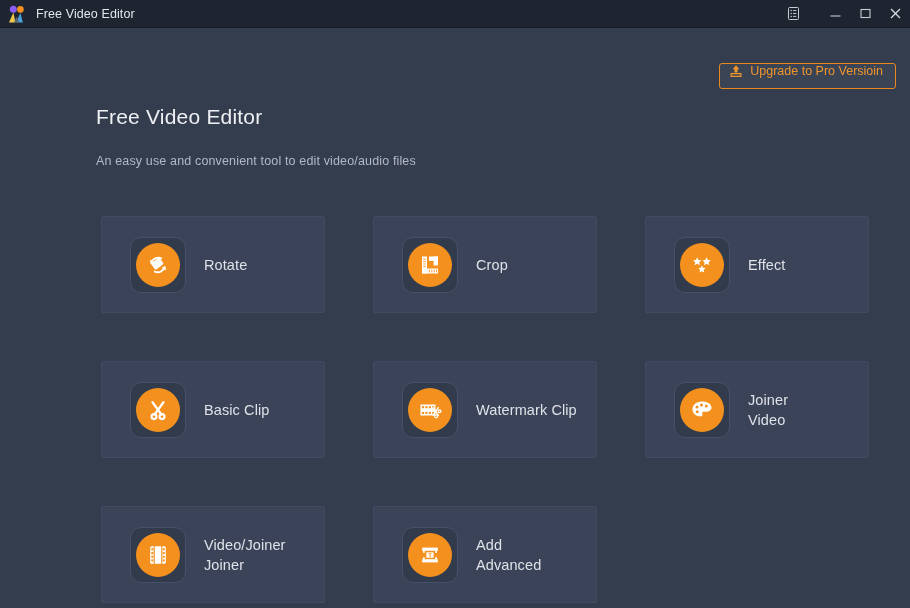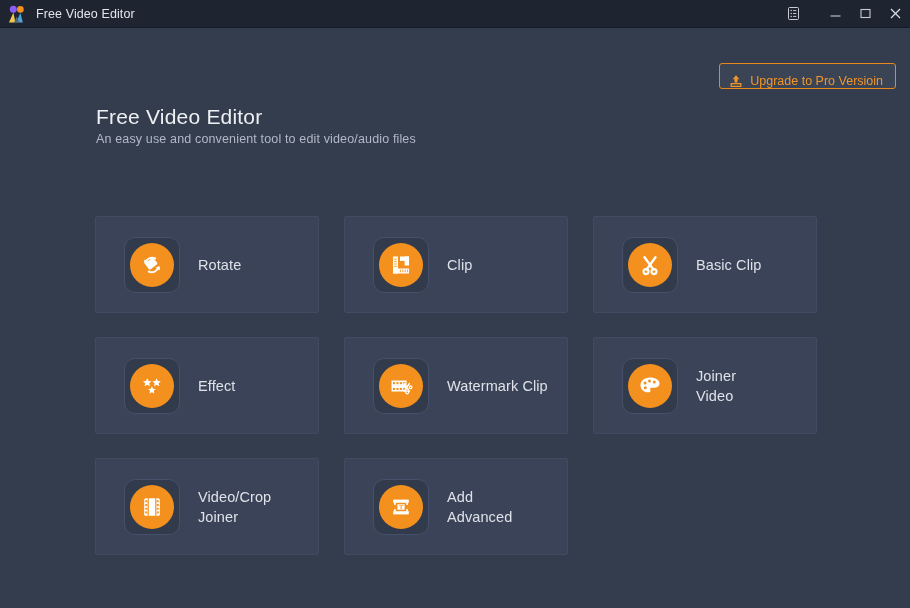--- a/index.html
+++ b/index.html
@@ -82,21 +82,21 @@
     right: 14px;
     top: 35px;
     height: 26px;
     padding: 0 12px 0 9px;
     border: 1px solid #e8871a;
     border-radius: 3px;
     background: #3b4455;
     color: #f0952b;
     font-size: 12.5px;
     display: flex;
-    align-items: flex-end;
+    align-items: flex-start;
     gap: 7px;
     cursor: default;
     white-space: nowrap;
   }
 
   .heading-block {
     position: absolute;
     left: 96px;
     top: 76px;
   }
@@ -105,35 +105,36 @@
     font-size: 21px;
     color: #eef0f3;
     font-weight: normal;
     letter-spacing: .2px;
     line-height: 1.25;
   }
 
   .app-subheading {
     font-size: 12.5px;
     color: #b2b9c6;
-    margin-top: 2px;
+    margin-top: 24px;
     letter-spacing: .15px;
   }
 
   
   .tile-grid {
     position: absolute;
-    left: 95px;
+    left: 101px;
     top: 188px;
     width: 722px;
     display: grid;
     grid-template-columns: repeat(3, 224px);
     grid-auto-rows: 97px;
     column-gap: 25px;
     row-gap: 24px;
+    gap: 48px;
   }
 
   .tile {
     background: #3a4357;
     border: 1px solid #414b61;
     border-radius: 2px;
     display: flex;
     align-items: center;
     padding-left: 28px;
     cursor: default;
@@ -271,48 +272,48 @@
             <line x1="6.2" y1="9.6" x2="8.8" y2="9.6" stroke="#f4911e" stroke-width=".9"></line>
             <line x1="6.2" y1="12" x2="8.8" y2="12" stroke="#f4911e" stroke-width=".9"></line>
             <line x1="6.2" y1="14.4" x2="8.8" y2="14.4" stroke="#f4911e" stroke-width=".9"></line>
             <line x1="12.4" y1="17.6" x2="12.4" y2="20.3" stroke="#f4911e" stroke-width=".9"></line>
             <line x1="14.8" y1="17.6" x2="14.8" y2="20.3" stroke="#f4911e" stroke-width=".9"></line>
             <line x1="17.2" y1="17.6" x2="17.2" y2="20.3" stroke="#f4911e" stroke-width=".9"></line>
             <line x1="19.6" y1="17.6" x2="19.6" y2="20.3" stroke="#f4911e" stroke-width=".9"></line>
           </svg>
         </div>
       </div>
-      <div class="tile-label">Clip</div>
+      <div class="tile-label">Crop</div>
+    </div>
+
+    <div class="tile">
+      <div class="tile-icon-box">
+        <div class="tile-circle">
+          <svg width="26" height="26" viewBox="0 0 26 26">
+            <path d="M8.2 5.2 L9.45 8.0 L12.4 8.35 L10.2 10.35 L10.8 13.3 L8.2 11.8 L5.6 13.3 L6.2 10.35 L4.0 8.35 L6.95 8.0 Z" fill="#fff"></path>
+            <path d="M17.6 5.2 L18.85 8.0 L21.8 8.35 L19.6 10.35 L20.2 13.3 L17.6 11.8 L15.0 13.3 L15.6 10.35 L13.4 8.35 L16.35 8.0 Z" fill="#fff"></path>
+            <path d="M12.9 13.2 L14.0 15.7 L16.7 16.0 L14.7 17.8 L15.25 20.5 L12.9 19.15 L10.55 20.5 L11.1 17.8 L9.1 16.0 L11.8 15.7 Z" fill="#fff"></path>
+          </svg>
+        </div>
+      </div>
+      <div class="tile-label">Effect</div>
     </div>
 
     <div class="tile">
       <div class="tile-icon-box">
         <div class="tile-circle">
           <svg width="26" height="26" viewBox="0 0 26 26">
             <line x1="7.5" y1="5.2" x2="16.5" y2="17.6" stroke="#fff" stroke-width="2.3" stroke-linecap="round"></line>
             <line x1="18.5" y1="5.2" x2="9.5" y2="17.6" stroke="#fff" stroke-width="2.3" stroke-linecap="round"></line>
             <circle cx="9.0" cy="19.6" r="2.5" fill="none" stroke="#fff" stroke-width="2.1"></circle>
             <circle cx="17.0" cy="19.6" r="2.5" fill="none" stroke="#fff" stroke-width="2.1"></circle>
           </svg>
         </div>
       </div>
       <div class="tile-label">Basic Clip</div>
-    </div>
-
-    <div class="tile">
-      <div class="tile-icon-box">
-        <div class="tile-circle">
-          <svg width="26" height="26" viewBox="0 0 26 26">
-            <path d="M8.2 5.2 L9.45 8.0 L12.4 8.35 L10.2 10.35 L10.8 13.3 L8.2 11.8 L5.6 13.3 L6.2 10.35 L4.0 8.35 L6.95 8.0 Z" fill="#fff"></path>
-            <path d="M17.6 5.2 L18.85 8.0 L21.8 8.35 L19.6 10.35 L20.2 13.3 L17.6 11.8 L15.0 13.3 L15.6 10.35 L13.4 8.35 L16.35 8.0 Z" fill="#fff"></path>
-            <path d="M12.9 13.2 L14.0 15.7 L16.7 16.0 L14.7 17.8 L15.25 20.5 L12.9 19.15 L10.55 20.5 L11.1 17.8 L9.1 16.0 L11.8 15.7 Z" fill="#fff"></path>
-          </svg>
-        </div>
-      </div>
-      <div class="tile-label">Effect</div>
     </div>
 
     <div class="tile">
       <div class="tile-icon-box">
         <div class="tile-circle">
           <svg width="26" height="26" viewBox="0 0 26 26">
             <rect x="3.5" y="7.5" width="15" height="11" fill="#fff"></rect>
             <rect x="5.0" y="9.1" width="2.1" height="2.1" fill="#f4911e"></rect>
             <rect x="8.4" y="9.1" width="2.1" height="2.1" fill="#f4911e"></rect>
             <rect x="11.8" y="9.1" width="2.1" height="2.1" fill="#f4911e"></rect>
@@ -358,21 +359,21 @@
             <rect x="6.3" y="10.0" width="1.9" height="2.0" fill="#f4911e"></rect>
             <rect x="6.3" y="13.7" width="1.9" height="2.0" fill="#f4911e"></rect>
             <rect x="6.3" y="17.4" width="1.9" height="2.0" fill="#f4911e"></rect>
             <rect x="17.8" y="6.3" width="1.9" height="2.0" fill="#f4911e"></rect>
             <rect x="17.8" y="10.0" width="1.9" height="2.0" fill="#f4911e"></rect>
             <rect x="17.8" y="13.7" width="1.9" height="2.0" fill="#f4911e"></rect>
             <rect x="17.8" y="17.4" width="1.9" height="2.0" fill="#f4911e"></rect>
           </svg>
         </div>
       </div>
-      <div class="tile-label">Video/Crop
+      <div class="tile-label">Video/Joiner
 Joiner</div>
     </div>
 
     <div class="tile">
       <div class="tile-icon-box">
         <div class="tile-circle">
           <svg width="26" height="26" viewBox="0 0 26 26">
             <rect x="5.2" y="5.6" width="15.6" height="3.2" fill="#fff"></rect>
             <rect x="5.2" y="17.2" width="15.6" height="3.2" fill="#fff"></rect>
             <rect x="6.0" y="8.8" width="1.8" height="2.0" fill="#fff"></rect>

